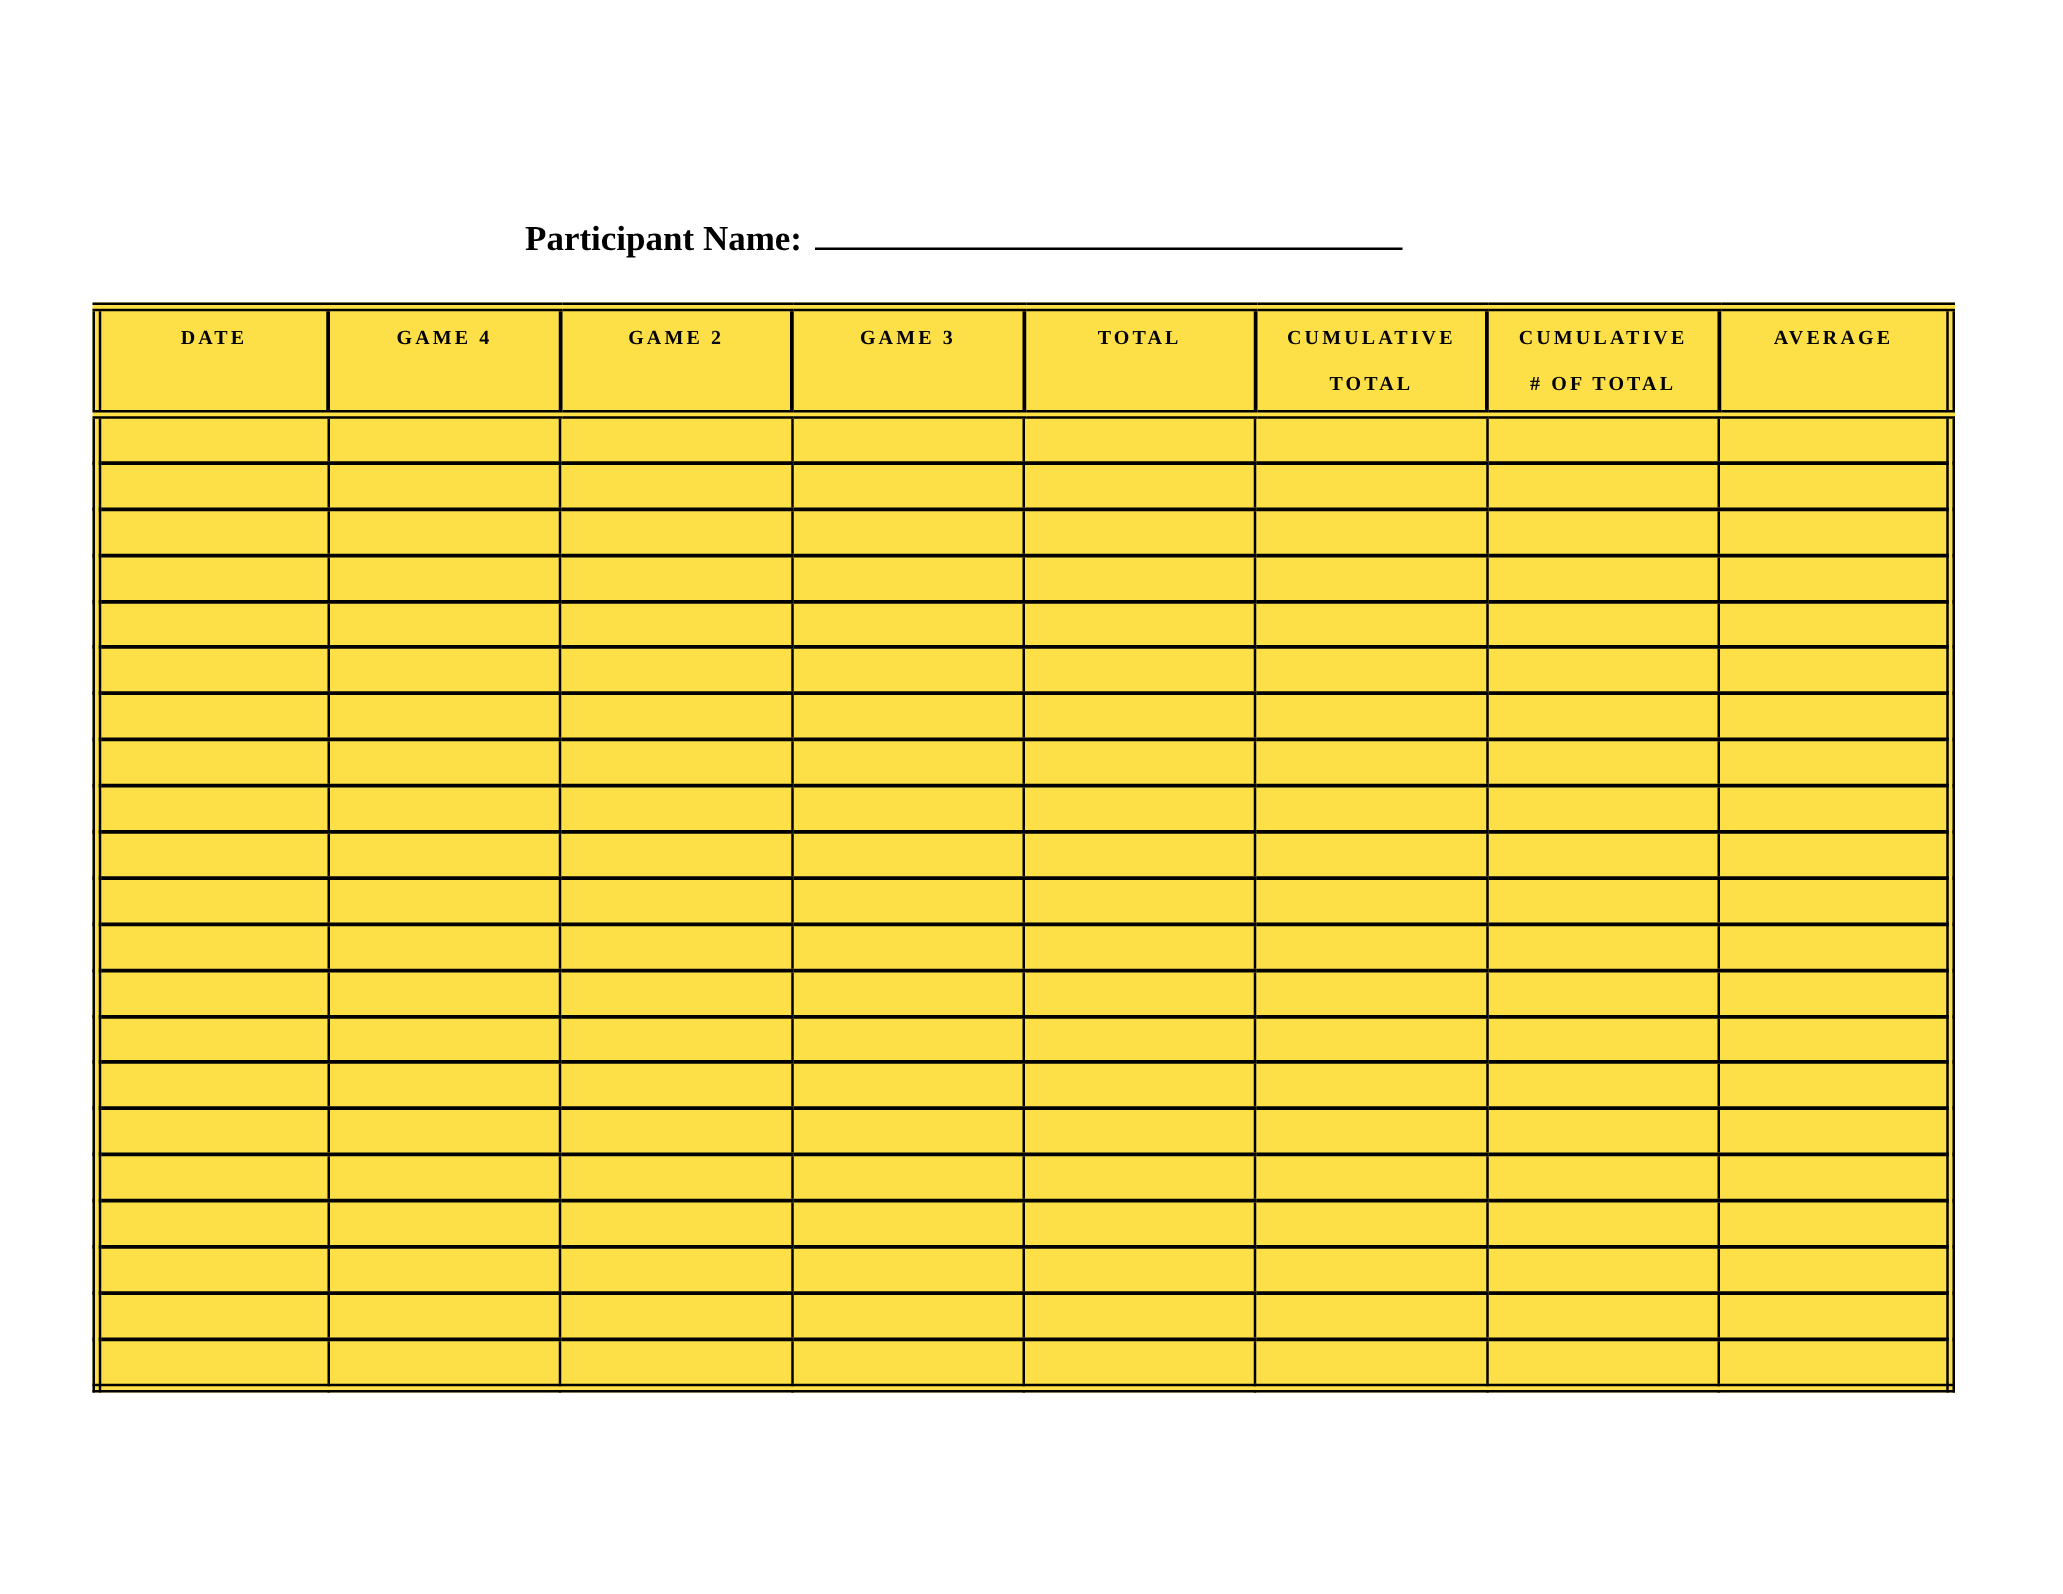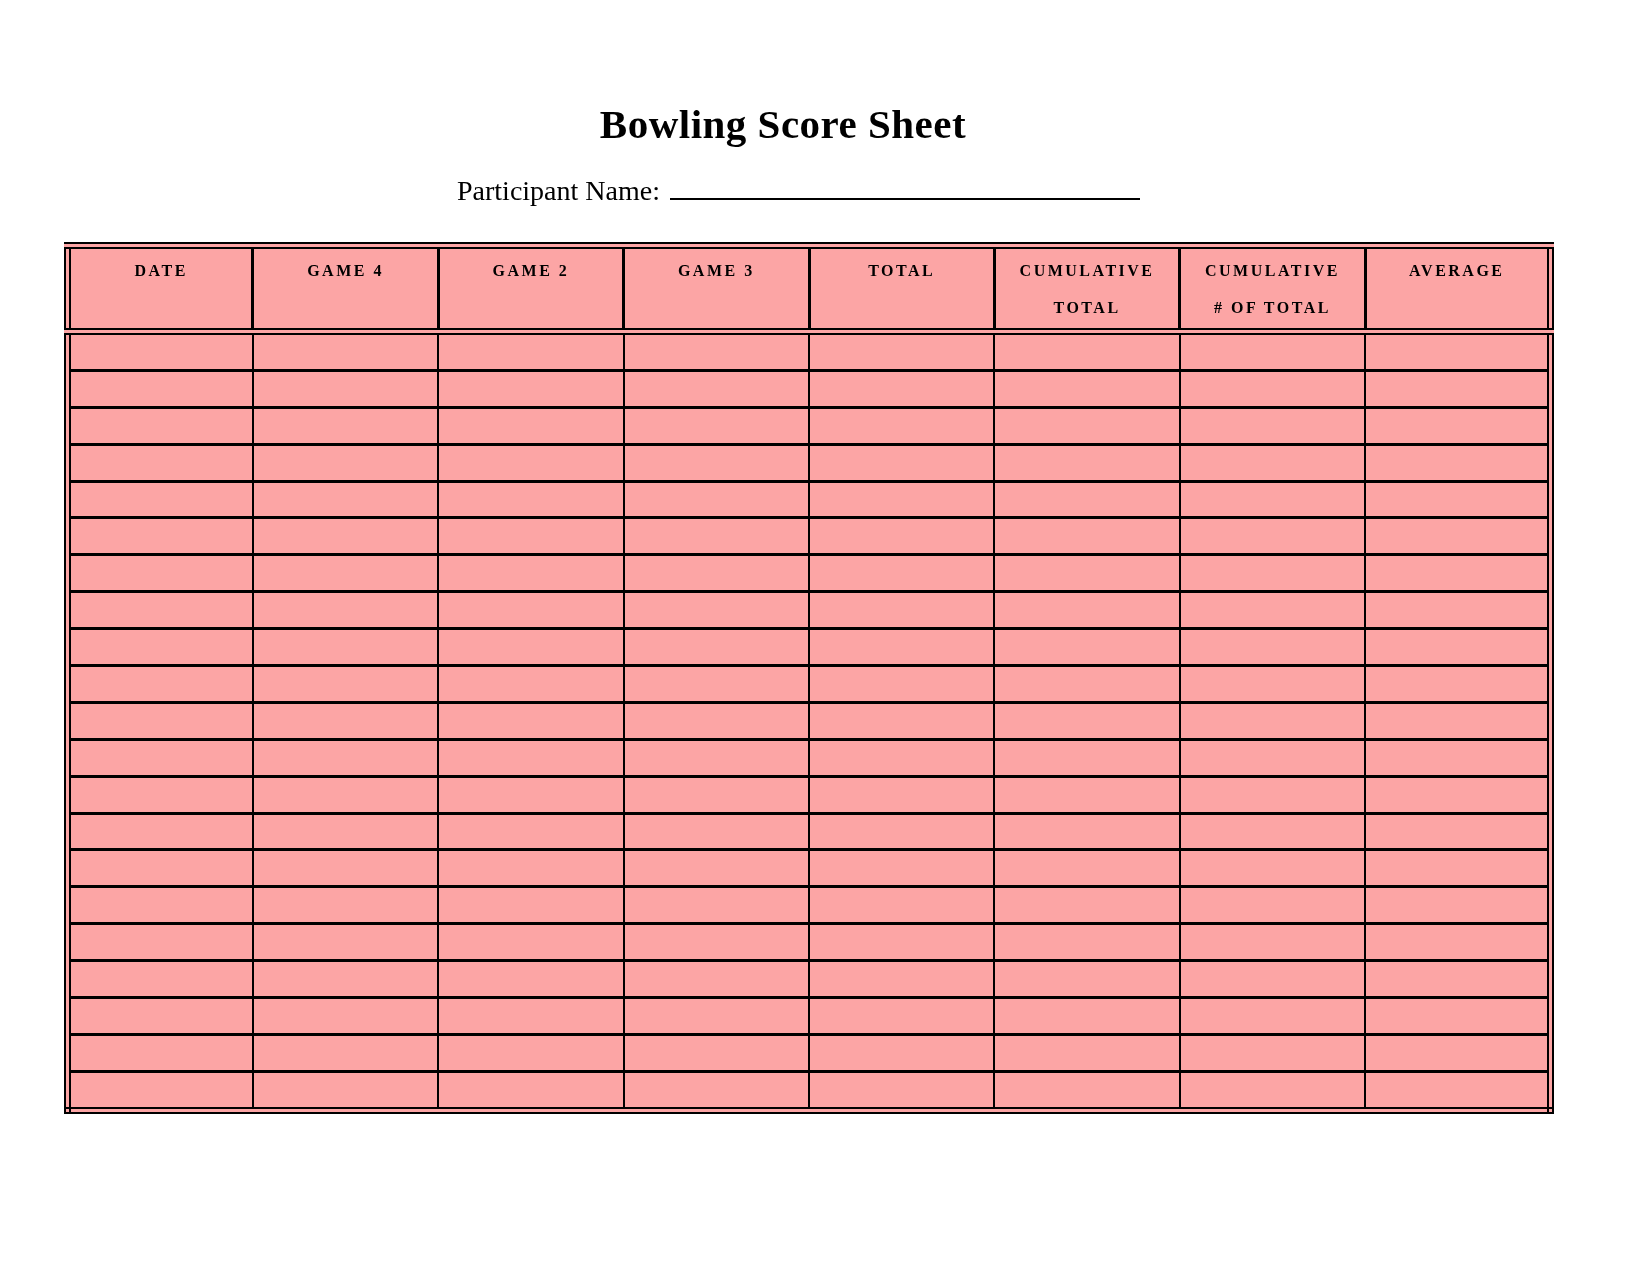--- a/index.html
+++ b/index.html
@@ -23,46 +23,47 @@
     width: 1566px;            
     margin: 0;
     text-align: center;
     font-size: 41px;
     font-weight: bold;
     letter-spacing: 0.5px;
     white-space: nowrap;
   }
   .participant-row {
     position: absolute;
-    left: 457px;
+    left: 420px;
     top: 170px;
     font-size: 28px;
     white-space: nowrap;
+    font-weight: bold;
   }
   .participant-label {
     display: inline-block;
   }
   .participant-blank {
     display: inline-block;
     width: 470px;
     height: 28px;
     margin-left: 10px;
     border-bottom: 2px solid #000000;
     vertical-align: baseline;
     font-size: 26px;
   }
   table.score-table {
     position: absolute;
-    left: 64px;
+    left: 74px;
     top: 242px;
     width: 1490px;
     table-layout: fixed;
     border-collapse: collapse;
     border: 7px double #000000;
-    background: #fca5a5;
+    background: #fde047;
   }
   table.score-table th {
     border-left: 3px solid #000000;
     border-right: 3px solid #000000;
     border-top: 7px double #000000;
     border-bottom: 7px double #000000;
     height: 76px;
     padding: 3px 2px 0 2px;
     vertical-align: top;
     text-align: center;
@@ -83,21 +84,20 @@
     padding: 0 4px;
     font-size: 16px;
     text-align: center;
   }
 </style>
 </head>
 <body>
 
 <div class="page">
 
-  <h1 class="doc-title">Bowling Score Sheet</h1>
 
   <div class="participant-row">
     <span class="participant-label">Participant Name:</span><span class="participant-blank"></span>
   </div>
 
   <table class="score-table">
     <thead>
       <tr id="header-row">
           <th>
             <span class="hdr-line">DATE</span>

